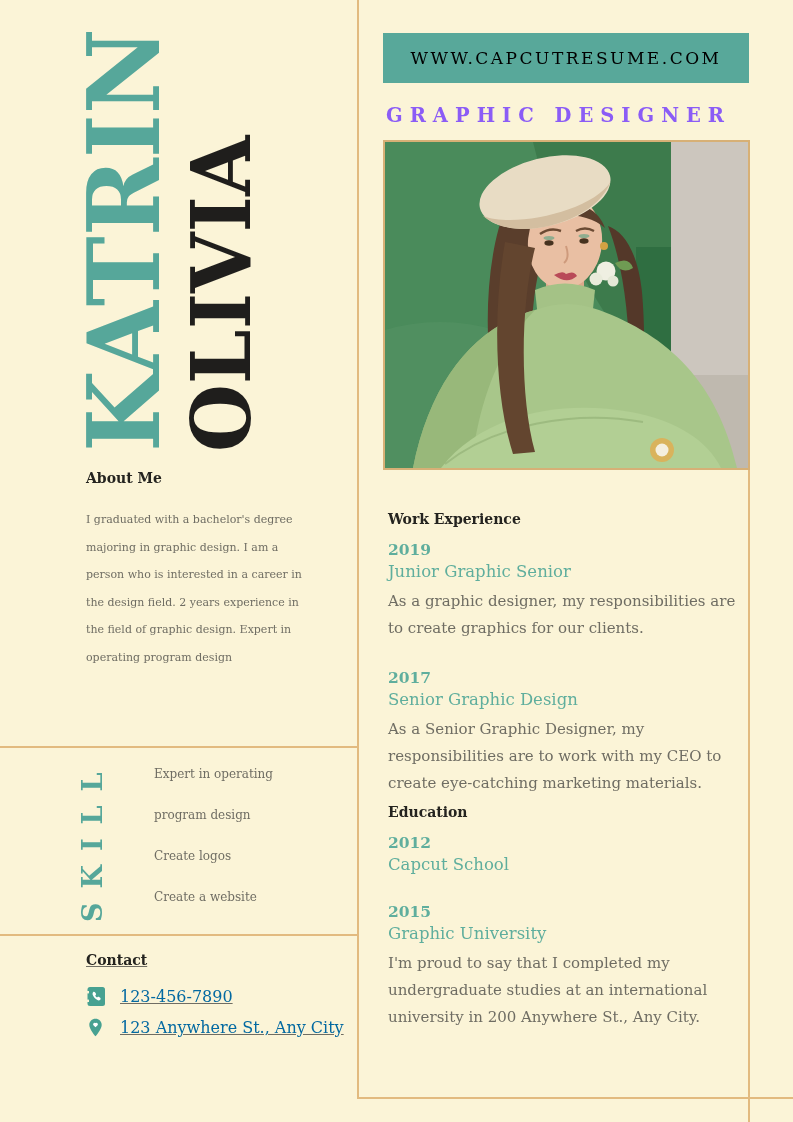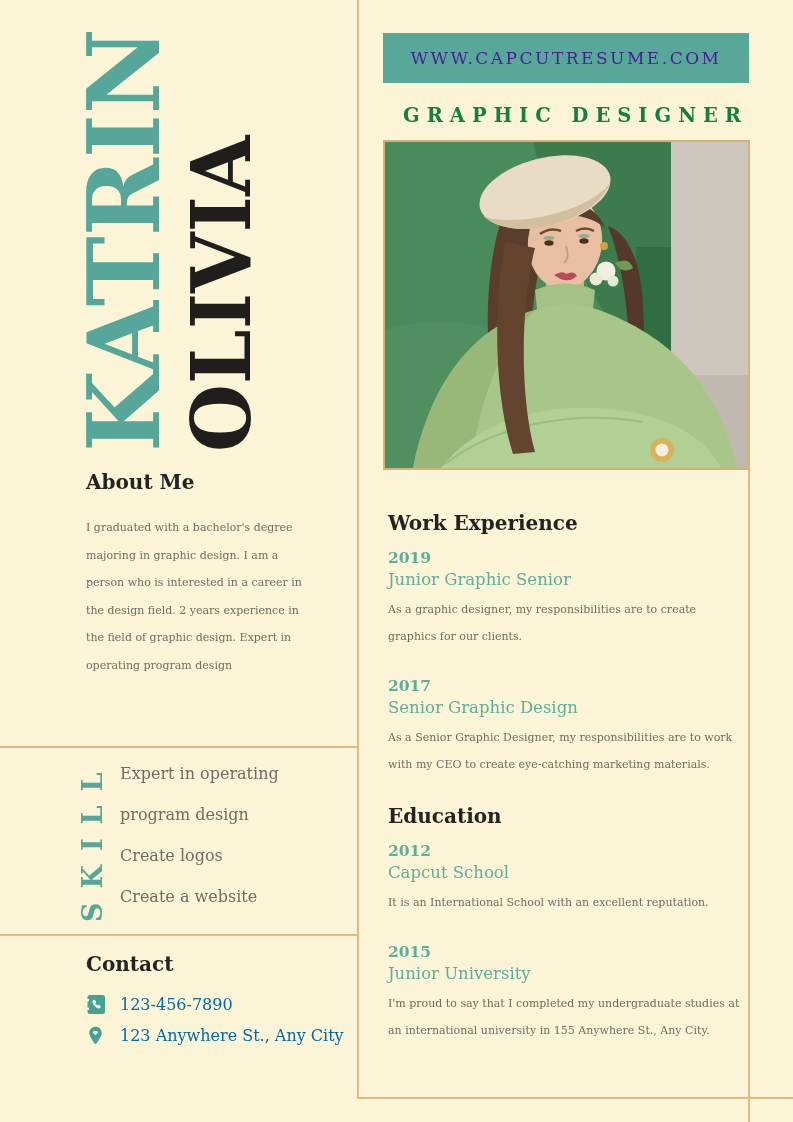--- a/index.html
+++ b/index.html
@@ -22,63 +22,63 @@
   .vname {
     position:absolute; white-space:nowrap; line-height:1;
     transform-origin:0 0; font-weight:700;
   }
   .vname.first { left:74px;  top:452px; font-size:100px; color:#56A79A;
                  transform:rotate(-90deg) scaleX(0.94); }
   .vname.last  { left:180px; top:452px; font-size:82px;  color:#1F1E1C;
                  transform:rotate(-90deg) scaleX(0.95); }
 
   
-  .sec-title { font-size:20px; font-weight:700; color:#24231F; }
+  .sec-title { font-size:14px; font-weight:700; color:#24231F; }
   .about { position:absolute; left:86px; top:470px; width:224px; }
   .about p { margin-top:20px; font-size:11px; line-height:27.5px; color:#6F6D63; }
 
   .skills-block { position:absolute; left:0; top:755px; width:358px; height:178px; }
   .vskill {
     position:absolute; left:79px; top:167px; white-space:nowrap; line-height:1;
     transform-origin:0 0; transform:rotate(-90deg);
     font-size:27px; font-weight:700; letter-spacing:14px; color:#56A79A;
   }
   .skill-list { position:absolute; left:120px; top:10px; list-style:none; }
-  .skill-list li { font-size:16px; color:#6F6D63; line-height:18px; margin-bottom:23px; }
-
-  .contact { position:absolute; left:86px; top:952px; width:260px; }
+  .skill-list li { font-size:12px; color:#6F6D63; line-height:18px; margin-bottom:23px;margin-left:34px; }
+
+  .contact { position:absolute; left:86px; top:952px; width:260px;text-decoration:underline; }
   .contact-rows { margin-top:19px; }
   .c-row { display:flex; align-items:center; gap:15px; margin-bottom:12px; }
   .c-row .txt { font-size:16px; color:#0369a1; }
   .c-icon { width:19px; height:19px; flex:0 0 19px; }
 
   
   .banner {
     position:absolute; left:383px; top:33px; width:366px; height:50px;
     background:#58A89A; display:flex; align-items:center; justify-content:center;
   }
-  .banner span { color:#4c1d95; font-size:17px; letter-spacing:2.5px; }
+  .banner span { color:#000000; font-size:17px; letter-spacing:2.5px; }
   .job-title {
     position:absolute; left:386px; top:104px;
-    font-size:19.5px; font-weight:700; letter-spacing:7px; color:#15803d;margin-left:17px;
+    font-size:19.5px; font-weight:700; letter-spacing:7px; color:#8b5cf6;
   }
   .photo {
     position:absolute; left:383px; top:140px; width:367px; height:330px;
     border:2px solid #D7B076; background:#CCC6BE;
   }
   .photo svg { display:block; }
 
   .r-sec { position:absolute; width:352px; left:388px; }
   .work-sec { top:511px; }
   .edu-sec  { top:804px; }
   .entry { margin-top:13px; }
   .entry + .entry { margin-top:26px; }
   .entry .year { font-size:15.5px; color:#5FAE9D; line-height:20px;font-weight:bold; }
   .entry .role { font-size:16.5px; color:#5FAE9D; line-height:23px; }
-  .entry .desc { margin-top:5px; font-size:11px; line-height:27px; color:#6F6D63; }
+  .entry .desc { margin-top:5px; font-size:15px; line-height:27px; color:#6F6D63; }
 </style>
 </head>
 <body>
 
 <div class="page">
 
   <div class="vline vline-main"></div>
   <div class="vline vline-right"></div>
   <div class="hline hline-about"></div>
   <div class="hline hline-skill"></div>
@@ -192,22 +192,21 @@
       <div class="role">Senior Graphic Design</div>
       <p class="desc">As a Senior Graphic Designer, my responsibilities are to work with my CEO to create eye-catching marketing materials.</p>
     </div>
   </section>
 
   <section class="r-sec edu-sec">
     <h3 class="sec-title">Education</h3>
     <div class="entry">
       <div class="year">2012</div>
       <div class="role">Capcut School</div>
-      <p class="desc">It is an International School with an excellent reputation.</p>
     </div>
     <div class="entry">
       <div class="year">2015</div>
-      <div class="role">Junior University</div>
-      <p class="desc">I'm proud to say that I completed my undergraduate studies at an international university in 155 Anywhere St., Any City.</p>
+      <div class="role">Graphic University</div>
+      <p class="desc">I'm proud to say that I completed my undergraduate studies at an international university in 200 Anywhere St., Any City.</p>
     </div>
   </section>
 
 </div>
 
 </body></html>

